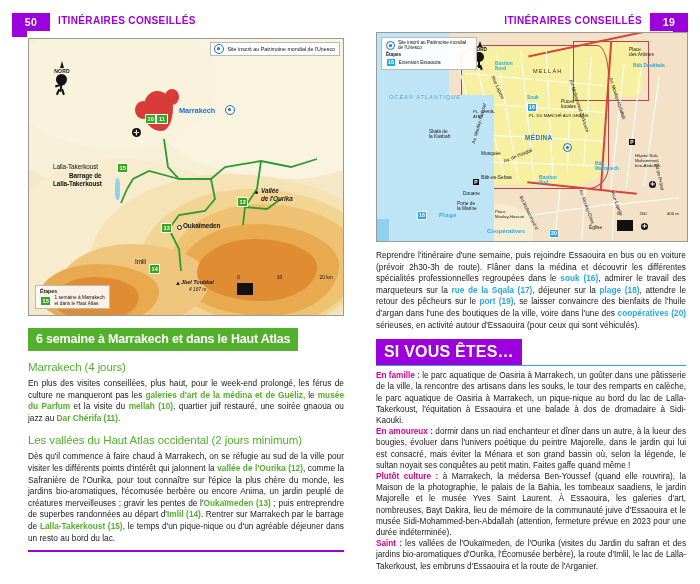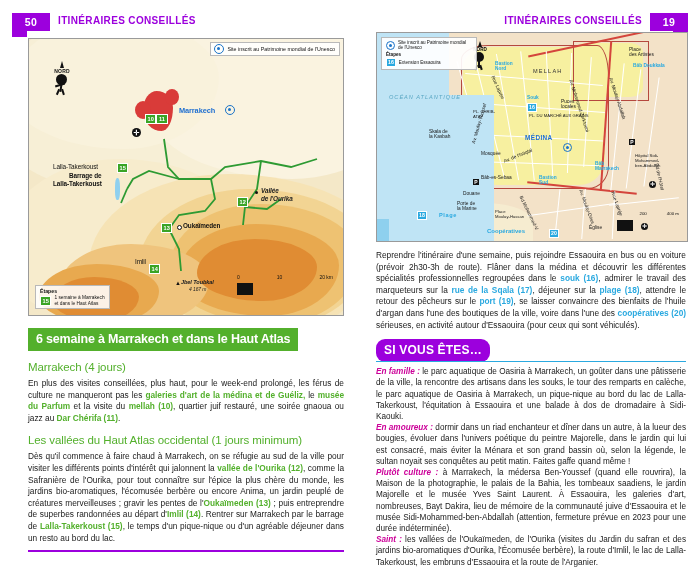--- a/index.html
+++ b/index.html
@@ -81,31 +81,31 @@
   .bluebadge{position:absolute;background:#2aa9e0;color:#fff;font-size:5.2px;font-weight:bold;
       padding:0 1px;line-height:7px;border:.5px solid #fff;}
   .pkg{position:absolute;width:6px;height:6px;background:#111;color:#fff;font-size:5px;line-height:6px;text-align:center;font-weight:bold;}
   .legend-right{position:absolute;left:4px;top:4px;background:rgba(255,255,255,.92);border:1px solid #b9b9b9;padding:2px 4px;width:86px;}
   .legend-right .ln{font-size:4.6px;color:#111;line-height:5px;}
 
   
   .bar{color:#fff;font-weight:bold;display:inline-block;padding:4px 8px 5px 8px;letter-spacing:-.2px;}
   .bar.green{background:#53b02c;font-size:12.5px;}
   .bar.blue{background:#2aa9e0;font-size:12.5px;}
-  .bar.purple{background:#9c00dd;font-size:12px;letter-spacing:.2px;border-radius:9px;}
+  .bar.purple{background:#9c00dd;font-size:16px;letter-spacing:.2px;}
   .barwrap{position:relative;}
   .barwrap .underline{position:absolute;left:0;right:0;bottom:0;height:1px;background:#2aa9e0;}
 
   
   .h3{color:#53b02c;font-weight:normal;font-size:11.5px;margin:10px 0 5px 0;letter-spacing:-.1px;}
   p.body{font-size:8.3px;line-height:11.6px;color:#1a1a1a;margin:0 0 2px 0;text-align:left;}
   p.just{text-align:justify;}
   .g{color:#53b02c;font-weight:bold;}
   .b{color:#2aa9e0;font-weight:bold;}
-  .pk{color:#cc0099;font-weight:bold;font-style:italic;}
+  .pk{color:#cc0099;font-weight:bold;}
   .si-body{font-size:8.2px;line-height:11.2px;color:#1a1a1a;margin:4px 0 0 0;text-align:justify;}
   .rule-purple{height:1.5px;background:#9c00dd;}
 </style>
 </head>
 <body>
 
 <div class="page">
 
   <div class="folio-left">
     <div class="num">50</div>
@@ -215,21 +215,21 @@
     </div>
 
     <div style="margin-top:12px;">
       <span class="bar green">6 semaine à Marrakech et dans le Haut Atlas</span>
     </div>
 
     <div class="h3">Marrakech (4 jours)</div>
 
     <p class="body just"><span>En plus des visites conseillées, plus haut, pour le week-end prolongé, les férus de culture ne manqueront pas les </span><span class="g">galeries d'art de la médina et de Guéliz,</span><span> le </span><span class="g">musée du Parfum</span><span> et la visite du </span><span class="g">mellah (10)</span><span>, quartier juif restauré, une soirée gnaoua ou jazz au </span><span class="g">Dar Chérifa (11)</span><span>.</span></p>
 
-    <div class="h3">Les vallées du Haut Atlas occidental (1 jours minimum)</div>
+    <div class="h3">Les vallées du Haut Atlas occidental (2 jours minimum)</div>
 
     <p class="body just"><span>Dès qu'il commence à faire chaud à Marrakech, on se réfugie au sud de la ville pour visiter les différents points d'intérêt qui jalonnent la </span><span class="g">vallée de l'Ourika (12)</span><span>, comme la Safranière de l'Ourika, pour tout connaître sur l'épice la plus chère du monde, les jardins bio-aromatiques, l'écomusée berbère ou encore Anima, un jardin peuplé de créatures merveilleuses ; gravir les pentes de l'</span><span class="g">Oukaïmeden (13)</span><span> ; puis entreprendre de superbes randonnées au départ d'</span><span class="g">Imlil (14)</span><span>. Rentrer sur Marrakech par le barrage de </span><span class="g">Lalla-Takerkoust (15)</span><span>, le temps d'un pique-nique ou d'un agréable déjeuner dans un resto au bord du lac.</span></p>
 
     <div class="rule-purple" style="margin-top:6px;width:316px;"></div>
   </div>
 
   <div class="folio-right">
     <div class="num">19</div>
     <div class="tail"></div>
   </div>

